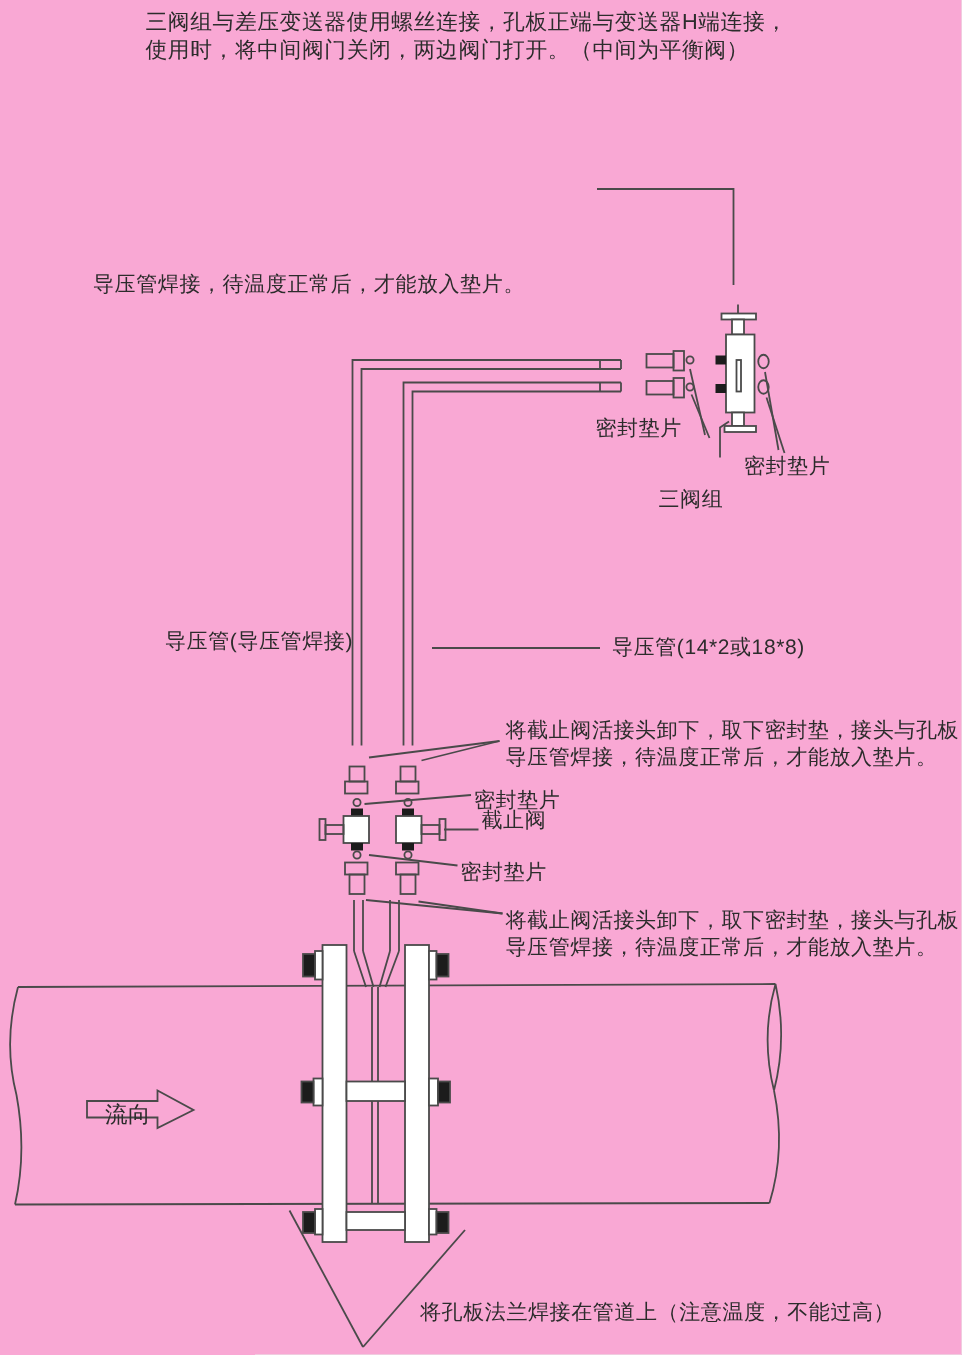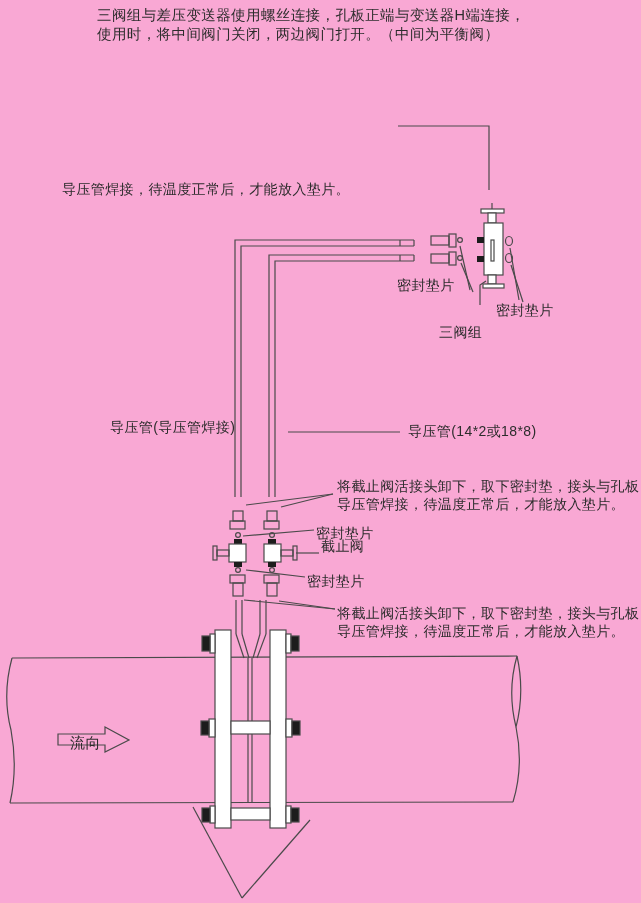--- a/index.html
+++ b/index.html
@@ -200,14 +200,15 @@
   <div class="txt" id="lbl-shutoff-valve">截止阀</div>
   <div class="txt" id="lbl-seal-mid-lower">密封垫片</div>
 
   <div class="txt note" id="shutoff-note-2">
     <div>将截止阀活接头卸下，取下密封垫，接头与孔板</div>
     <div>导压管焊接，待温度正常后，才能放入垫片。</div>
   </div>
 
   <div class="txt" id="lbl-flow">流向</div>
 
+  <div class="txt" id="bottom-note">将孔板法兰焊接在管道上（注意温度，不能过高）</div>
 
 </div>
 
 </body></html>

